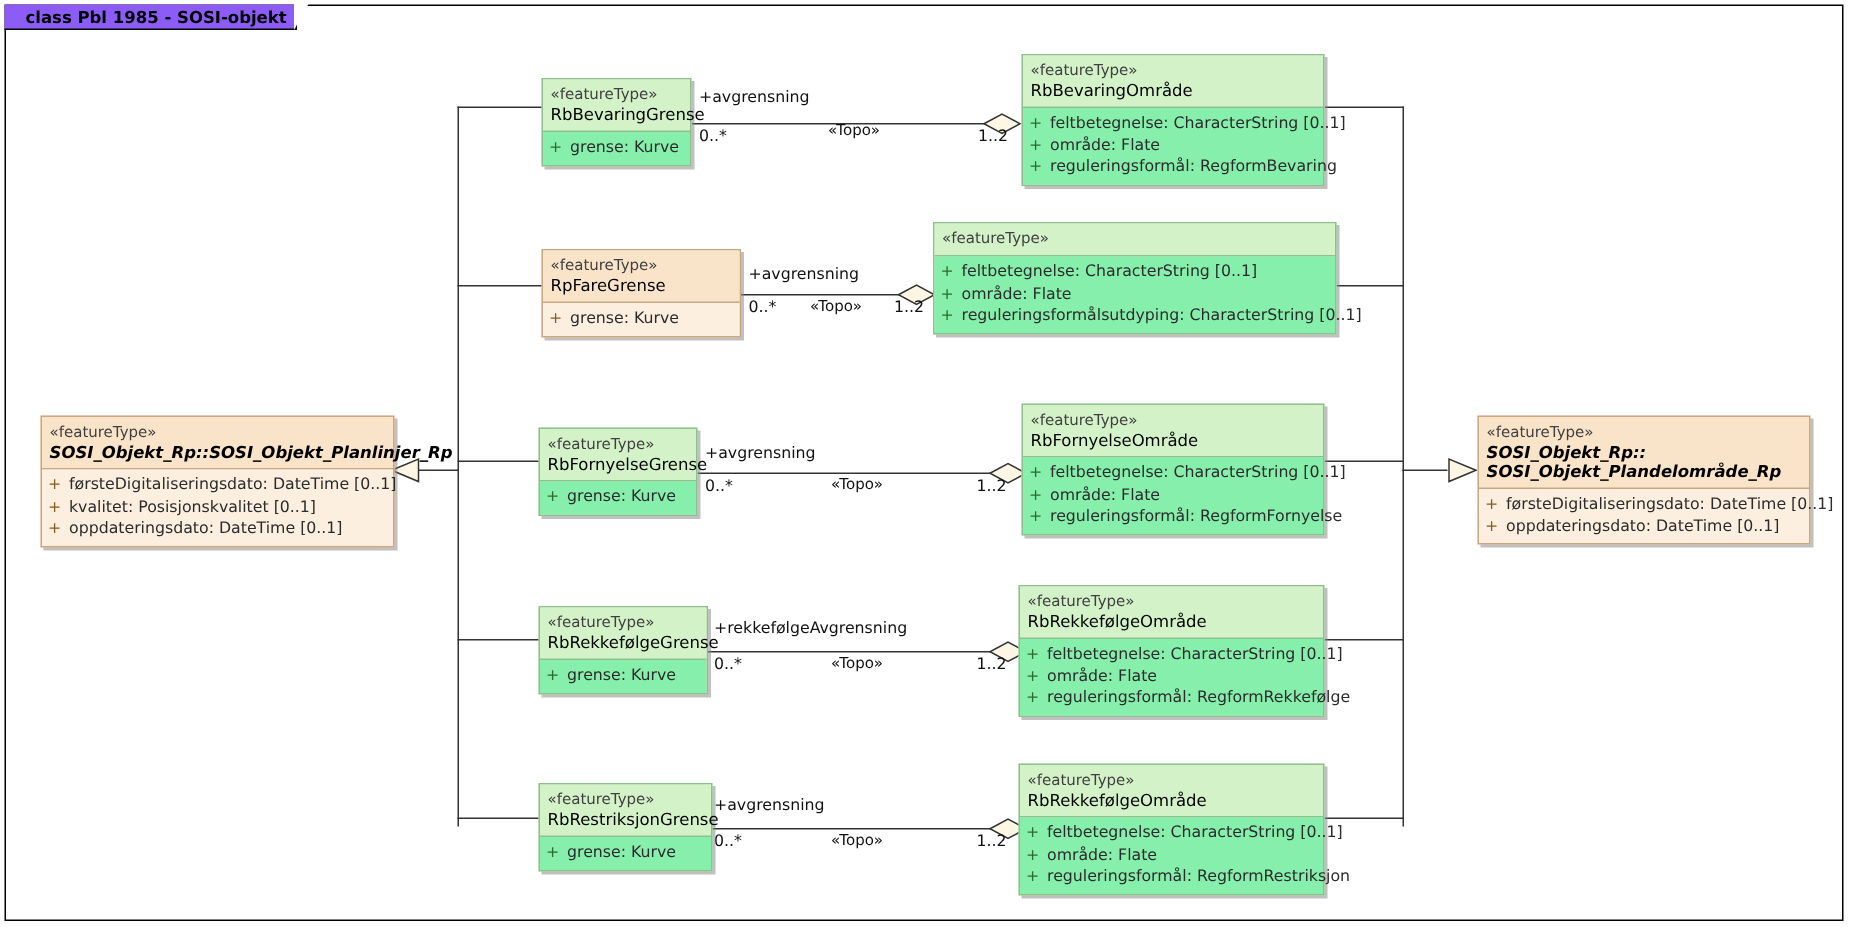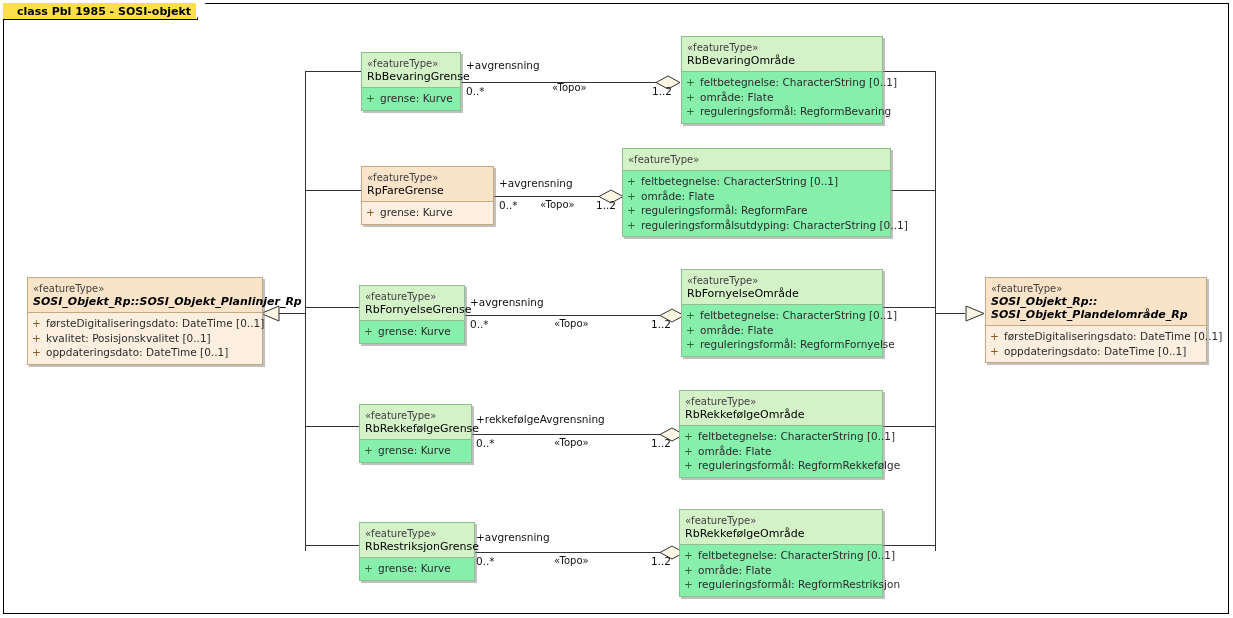--- a/index.html
+++ b/index.html
@@ -19,21 +19,21 @@
     width: 1226px; height: 611px;
     border: 1px solid #000000;
     box-sizing: border-box;
     background: #ffffff;
   }
   #diagram-title-tab {
     position: absolute;
     left: 3px; top: 3px;
     height: 17px;
     padding: 0 6px 0 14px;
-    background: #fde047;
+    background: #8b5cf6;
     border-bottom: 1px solid #000000;
     border-right: 1px solid #000000;
     font-size: 11px;
     font-weight: bold;
     color: #000000;
     line-height: 17px;
     white-space: nowrap;
     box-sizing: border-box;
     transform: skewX(0deg);
   }
@@ -271,21 +271,20 @@
   </div>
 </div>
 
 <div class="uml-class green" style="left:622px; top:148px; width:269px;">
   <div class="uml-header">
     <span class="uml-stereo">«featureType»</span>
   </div>
   <div class="uml-attrs">
     <span class="uml-attr"><span class="vis">+</span><span>feltbetegnelse: CharacterString [0..1]</span></span>
     <span class="uml-attr"><span class="vis">+</span><span>område: Flate</span></span>
-    <span class="uml-attr"><span class="vis">+</span><span>reguleringsformål: RegformFare</span></span>
     <span class="uml-attr"><span class="vis">+</span><span>reguleringsformålsutdyping: CharacterString [0..1]</span></span>
   </div>
 </div>
 
 <div class="uml-class green" style="left:359px; top:285px; width:106px;">
   <div class="uml-header">
     <span class="uml-stereo">«featureType»</span>
     <span class="uml-name">RbFornyelseGrense</span>
   </div>
   <div class="uml-attrs">

